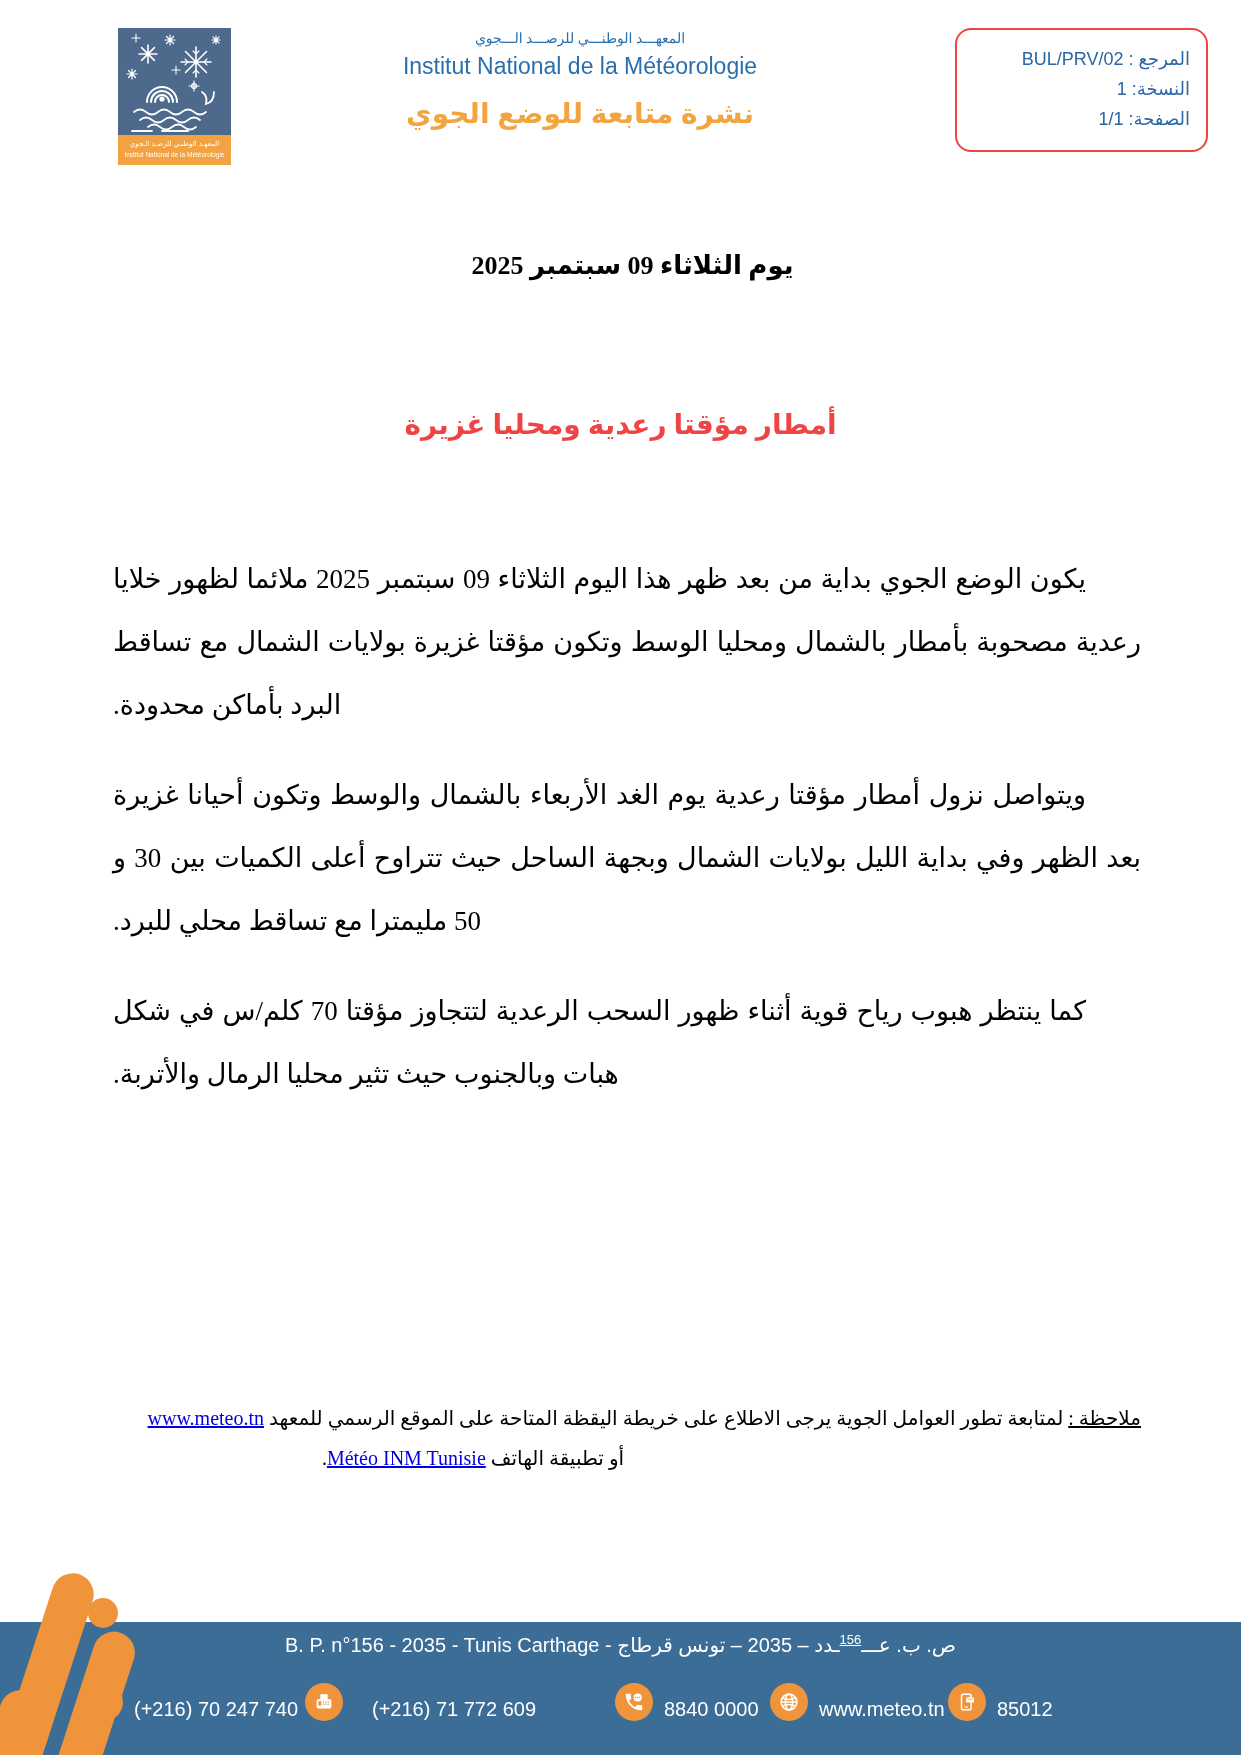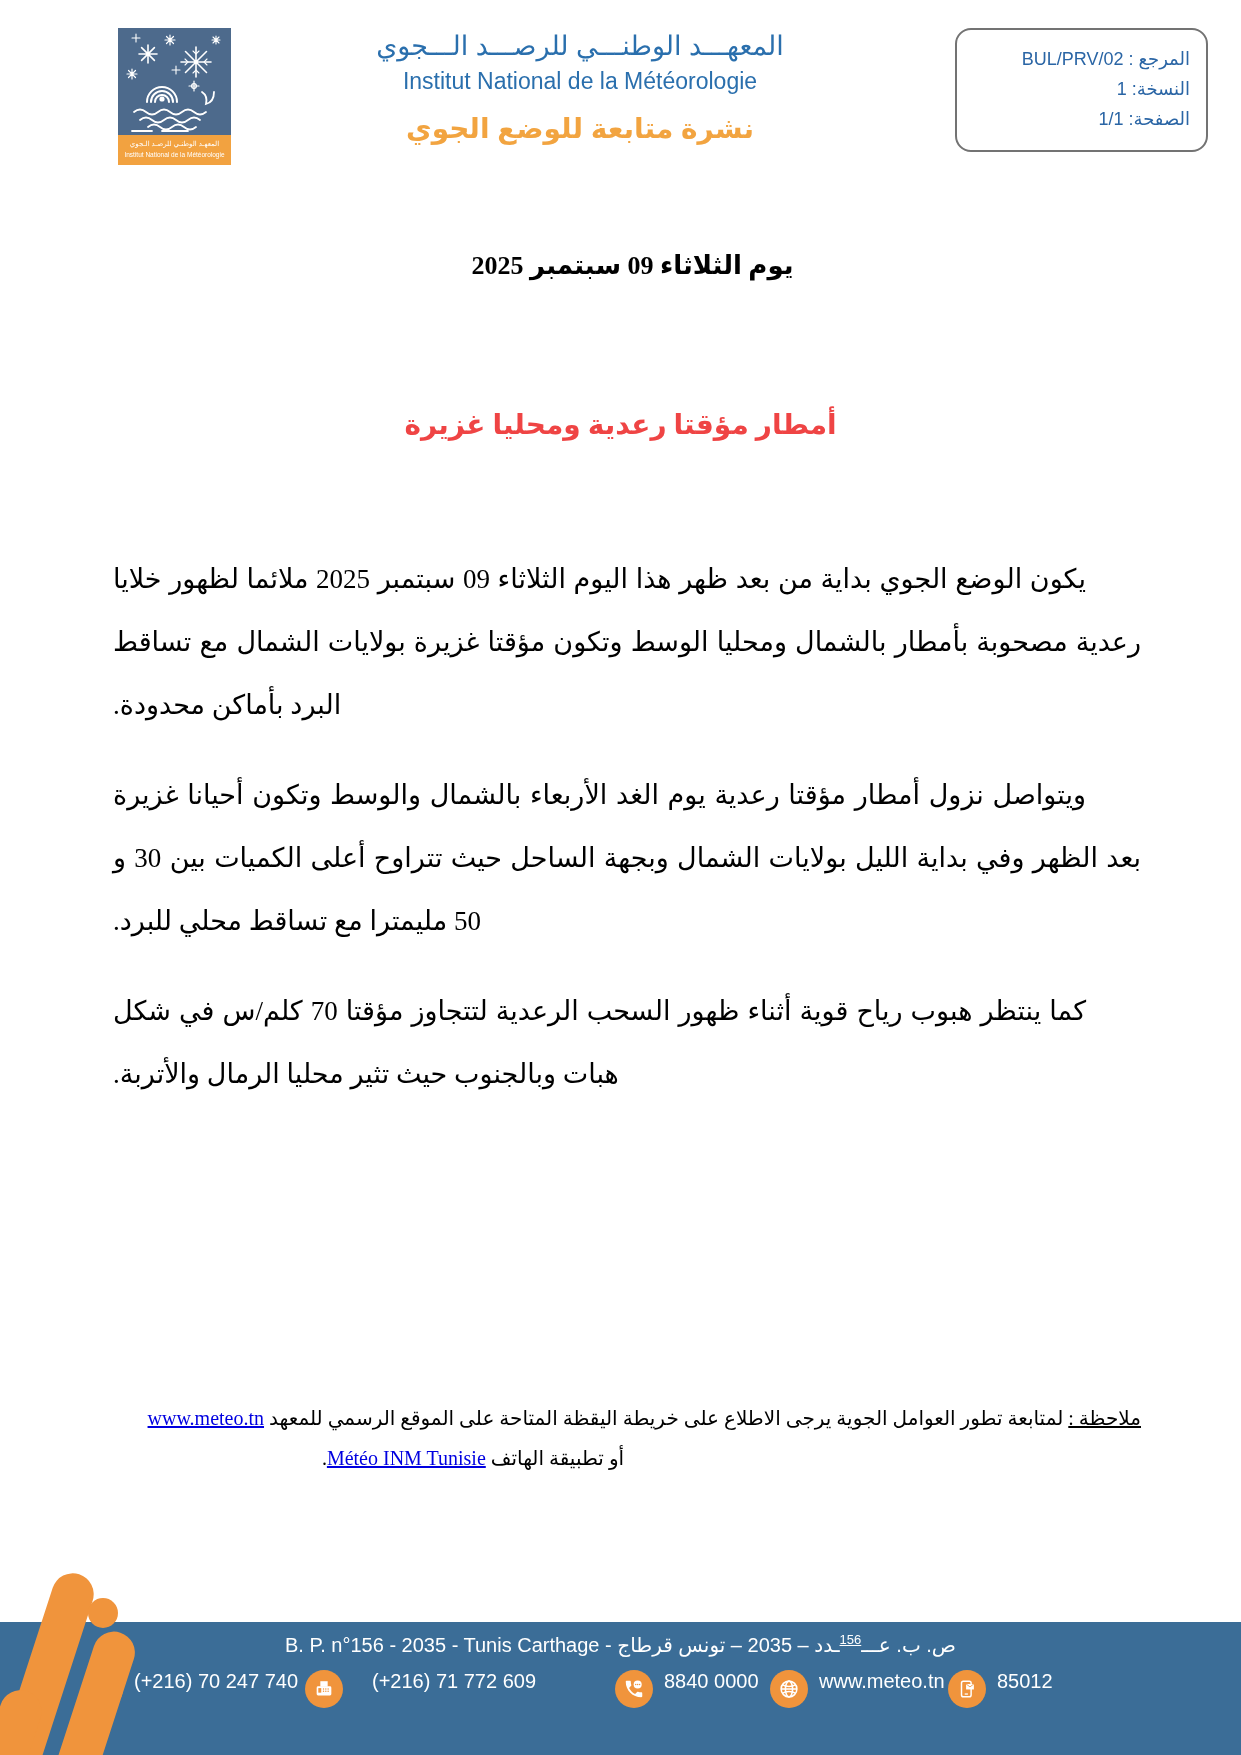--- a/index.html
+++ b/index.html
@@ -22,35 +22,35 @@
     font-family:"Liberation Sans","DejaVu Sans",sans-serif;
     padding-top:3px; line-height:1.9;
   }
   .logo-strip .l1 { font-size:7px; line-height:11px; }
   .logo-strip .l2 { font-size:6.5px; line-height:11px; white-space:nowrap; }
 
   .head-center {
     position:absolute; left:280px; top:30px; width:600px; text-align:center;
   }
   .org-ar {
-    font-size:27px; color:#2a6fad; direction:rtl;
-    font-family:Liberation Sans, sans-serif;
+    font-size:14px; color:#2a6fad; direction:rtl;
+    font-family:Liberation Serif, serif;
   }
   .org-fr {
     font-size:23px; color:#2a6fad; margin-top:6px;
     font-family:"Liberation Sans","DejaVu Sans",sans-serif;
   }
   .bulletin-title {
     font-size:28px; color:#f2a440; font-weight:bold; direction:rtl; margin-top:17px;
     font-family:"Liberation Sans","DejaVu Sans",sans-serif;
   }
 
   .ref-box {
     position:absolute; left:955px; top:28px; width:253px; height:124px;
-    border:2px solid #737373; border-radius:16px;
+    border:2px solid #ef4444; border-radius:16px;
     direction:rtl; text-align:right; padding:14px 16px 0 10px;
     color:#2a65a5; font-size:18px; line-height:30px;
     font-family:"Liberation Sans","DejaVu Sans",sans-serif;
   }
 
   
   .date-heading {
     position:absolute; top:250px; left:0; width:100%; text-align:center;
     direction:rtl; font-size:26px; font-weight:bold; color:#000;padding-left:24px;
   }
@@ -81,21 +81,21 @@
     position:absolute; left:0; top:1622px; width:1241px; height:133px;
     background:#3b6d97; z-index:1;
   }
   .footer-address {
     position:absolute; top:10px; left:0; width:100%; text-align:center;
     color:#ffffff; font-size:20px; z-index:3;
     font-family:"Liberation Sans","DejaVu Sans",sans-serif;
   }
   .footer-address sup { font-size:13px; text-decoration:underline; }
   .contact-item {
-    position:absolute; top:48px; height:40px; display:flex; align-items:flex-start;
+    position:absolute; top:59px; height:40px; display:flex; align-items:flex-end;
     color:#ffffff; font-size:20px; z-index:3; white-space:nowrap;
     font-family:"Liberation Sans","DejaVu Sans",sans-serif;
   }
   .icon-circle {
     width:38px; height:38px; border-radius:50%; background:#f0943c;
     display:flex; align-items:center; justify-content:center; margin-right:11px;
     flex:0 0 38px;
   }
   .icon-circle svg { display:block; }
   .c-phone { left:85px; }

